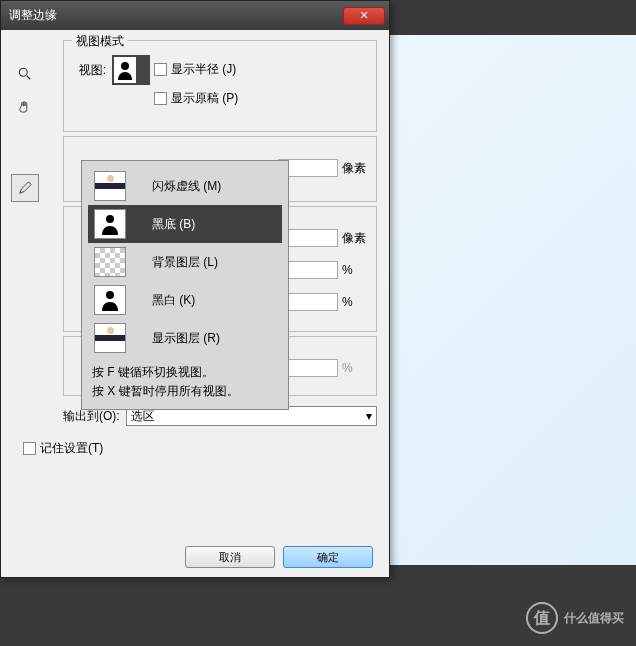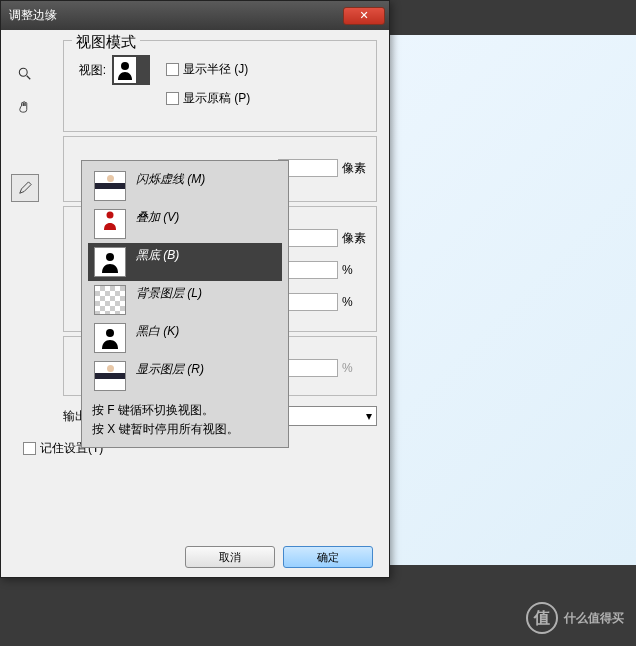--- a/index.html
+++ b/index.html
@@ -7,29 +7,29 @@
     .canvas-bg { position: absolute; top: 35px; left: 120px; width: 516px; height: 530px; background: linear-gradient(135deg, #f0f8ff, #e0f0fa); }
     .dialog { position: absolute; top: 0; left: 0; width: 390px; height: 578px; background: #f0f0f0; border: 1px solid #222; box-shadow: 2px 2px 8px rgba(0,0,0,0.4); }
     .titlebar { height: 29px; background: linear-gradient(#5a5a5a, #3a3a3a); display: flex; align-items: center; padding: 0 4px; color: #fff; font-size: 11px; }
     .titlebar-text { flex: 1; padding-left: 4px; }
     .close-btn { width: 42px; height: 18px; background: linear-gradient(#e05040, #c03020); border: 1px solid #803020; border-radius: 3px; color: #fff; text-align: center; line-height: 14px; font-size: 11px; cursor: pointer; }
     .dialog-body { padding: 6px; position: relative; height: calc(100% - 24px); }
     .tool-col { position: absolute; left: 10px; top: 30px; width: 28px; }
     .tool-btn { width: 28px; height: 28px; display: flex; align-items: center; justify-content: center; margin-bottom: 4px; }
     .tool-btn.bordered { border: 1px solid #888; background: #e8e8e8; }
     .fieldset { border: 1px solid #bbb; margin: 4px 6px 4px 56px; padding: 8px 10px 12px; position: relative; }
-    .fieldset-legend { position: absolute; top: -8px; left: 8px; background: #f0f0f0; padding: 0 4px; font-size: 15px; }
+    .fieldset-legend { position: absolute; top: -8px; left: 8px; background: #f0f0f0; padding: 0 4px; font-size: 12px; }
     .view-row { display: flex; align-items: center; gap: 6px; margin-top: 6px; }
     .view-label { min-width: 32px; text-align: right; }
     .view-thumb { width: 38px; height: 30px; border: 2px solid #444; background: #fff; display: flex; align-items: center; justify-content: center; overflow: hidden; }
     .view-thumb.dropdown { border-right: 14px solid #444; position: relative; }
     .chk-row { display: flex; align-items: center; gap: 4px; font-size: 11px; margin: 12px 0; }
     .chk { width: 13px; height: 13px; border: 1px solid #888; background: #fff; }
     .dropdown-panel { position: absolute; left: 80px; top: 130px; width: 208px; background: #d8d8d8; border: 1px solid #888; padding: 6px; z-index: 10; }
-    .dd-item { display: flex; gap: 10px; padding: 4px 6px; height: 38px; cursor: pointer; font-style: italic; }
+    .dd-item { display: flex; align-items: center; gap: 26px; padding: 4px 6px; height: 38px; cursor: pointer; }
     .dd-item.selected { background: #404040; color: #fff; }
     .dd-thumb { width: 32px; height: 30px; border: 1px solid #888; background: #fff; display: flex; align-items: center; justify-content: center; overflow: hidden; flex-shrink: 0; }
     .dd-hint { font-size: 11px; padding: 6px 4px 2px; line-height: 1.6; }
     .param-row { display: flex; align-items: center; justify-content: flex-end; gap: 4px; margin: 14px 0; font-size: 11px; }
     .param-input { width: 60px; height: 18px; border: 1px solid #aaa; background: #fff; }
     .param-unit { width: 24px; }
     .output-row { display: flex; align-items: center; gap: 6px; margin: 10px 6px 10px 56px; }
     .output-select { flex: 1; height: 20px; border: 1px solid #888; background: #fff; padding: 1px 4px; display: flex; align-items: center; justify-content: space-between; }
     .remember-row { display: flex; align-items: center; gap: 4px; margin: 14px 6px 10px 16px; }
     .btn-row { display: flex; gap: 8px; padding: 8px 12px 0 16px; position: absolute; bottom: 14px; right: 4px; margin-left: 37px; }
@@ -66,21 +66,21 @@
       <div style="height:50px"></div>
       <div class="tool-btn bordered">
         <svg class="icon-figure" viewBox="0 0 16 16">
             <path d="M2 14l2-5 8-8 3 3-8 8-5 2z" fill="none" stroke="#333"></path>
           </svg>
       </div>
     </div>
 
     <div class="fieldset">
       <div class="fieldset-legend">视图模式</div>
-      <div style="display:flex; gap:16px; align-items:flex-start;">
+      <div style="display:flex; gap:4px; align-items:flex-start;">
         <div class="view-row">
           <span class="view-label">视图:</span>
           <div class="view-thumb dropdown">
             <svg width="18" height="20" viewBox="0 0 18 20">
                 <circle cx="9" cy="6" r="4" fill="#000"></circle>
                 <path d="M2 20c0-5 3-8 7-8s7 3 7 8z" fill="#000"></path>
               </svg>
           </div>
         </div>
         <div>
@@ -145,31 +145,20 @@
 
     <div class="dropdown-panel">
       <div class="dd-item">
         <div class="dd-thumb">
             <div style="width:100%;height:100%;background:linear-gradient(#fff 40%,#223 40%,#223 60%,#fff 60%);display:flex;justify-content:center">
               <div style="width:7px;height:7px;border-radius:50%;background:#e8c8a8;margin-top:3px"></div>
             </div>
           </div>
         <span>闪烁虚线 (M)</span>
       </div>
-      <div class="dd-item">
-        <div class="dd-thumb">
-            <div style="width:100%;height:100%;background:#fff;display:flex;justify-content:center;align-items:flex-start">
-              <svg width="16" height="20" viewBox="0 0 16 20">
-                <circle cx="8" cy="5" r="3.5" fill="#c01010"></circle>
-                <path d="M2 20c0-5 2.5-7 6-7s6 2 6 7z" fill="#c01010"></path>
-              </svg>
-            </div>
-          </div>
-        <span>叠加 (V)</span>
-      </div>
       <div class="dd-item selected">
         <div class="dd-thumb">
             <svg width="18" height="22" viewBox="0 0 18 22">
               <circle cx="9" cy="6" r="4" fill="#000"></circle>
               <path d="M1 22c0-6 3.5-9 8-9s8 3 8 9z" fill="#000"></path>
             </svg>
           </div>
         <span>黑底 (B)</span>
       </div>
       <div class="dd-item">

